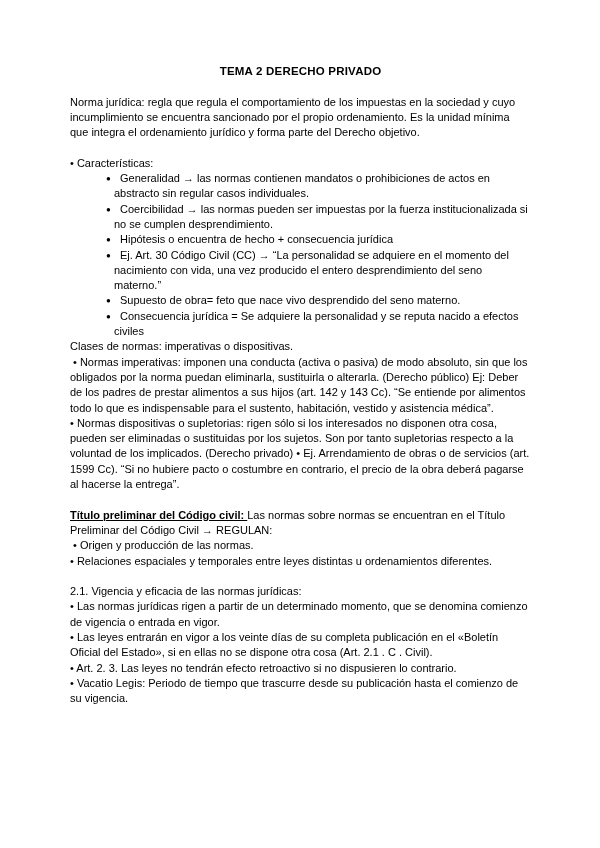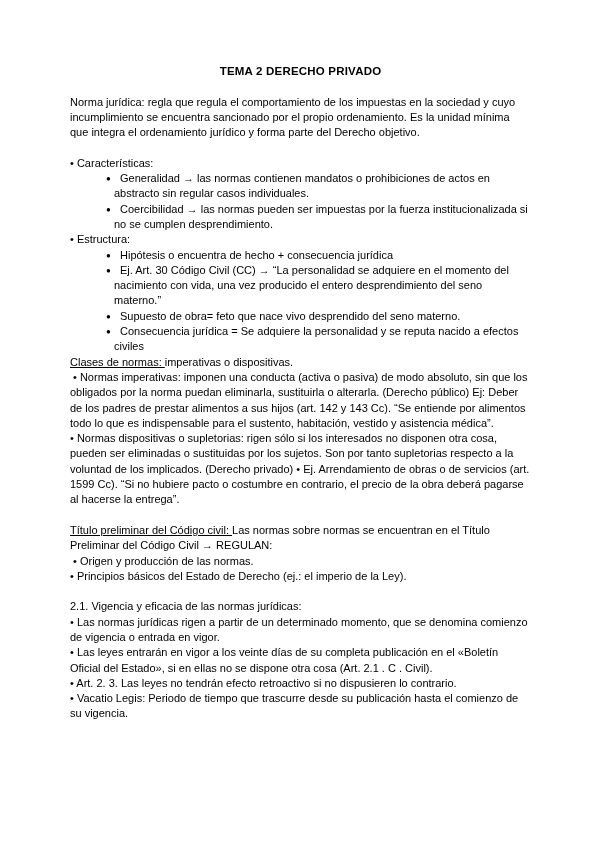--- a/index.html
+++ b/index.html
@@ -27,22 +27,22 @@
   .para { font-size: 11px; }
   .gap { margin-top: 15.3px; }
   .sub-bullet { display: flex; padding-left: 36px; }
   .marker {
     flex: 0 0 8px;
     font-size: 8px;
     line-height: 15.3px;
     color: #000000;
   }
   .sb-text { flex: 1; text-indent: 6px; }
-  .u { text-decoration: underline; }
-  .bu { font-weight: 400; text-decoration: underline; }
+  .u { }
+  .bu { font-weight: 700; text-decoration: underline; }
   .indent1 { text-indent: 3px; }
 </style>
 </head>
 <body>
 
 <div class="page">
   <div class="content">
 
     <p class="title">TEMA 2 DERECHO PRIVADO</p>
 
@@ -52,21 +52,20 @@
 
     <div class="sub-bullet">
       <span class="marker">●</span>
       <span class="sb-text">Generalidad → las normas contienen mandatos o prohibiciones de actos en abstracto sin regular casos individuales.</span>
     </div>
     <div class="sub-bullet">
       <span class="marker">●</span>
       <span class="sb-text">Coercibilidad → las normas pueden ser impuestas por la fuerza institucionalizada si no se cumplen desprendimiento.</span>
     </div>
 
-    <p class="para">• Estructura:</p>
 
     <div class="sub-bullet">
       <span class="marker">●</span>
       <span class="sb-text">Hipótesis o encuentra de hecho + consecuencia jurídica</span>
     </div>
     <div class="sub-bullet">
       <span class="marker">●</span>
       <span class="sb-text">Ej. Art. 30 Código Civil (CC) → “La personalidad se adquiere en el momento del nacimiento con vida, una vez producido el entero desprendimiento del seno materno.”</span>
     </div>
     <div class="sub-bullet">
@@ -79,21 +78,21 @@
     </div>
 
     <p class="para"><span class="u">Clases de normas: </span><span>imperativas o dispositivas.</span></p>
 
     <p class="para indent1">• Normas imperativas: imponen una conducta (activa o pasiva) de modo absoluto, sin que los obligados por la norma puedan eliminarla, sustituirla o alterarla. (Derecho público) Ej: Deber de los padres de prestar alimentos a sus hijos (art. 142 y 143 Cc). “Se entiende por alimentos todo lo que es indispensable para el sustento, habitación, vestido y asistencia médica”.</p>
     <p class="para">• Normas dispositivas o supletorias: rigen sólo si los interesados no disponen otra cosa, pueden ser eliminadas o sustituidas por los sujetos. Son por tanto supletorias respecto a la voluntad de los implicados. (Derecho privado) • Ej. Arrendamiento de obras o de servicios (art. 1599 Cc). “Si no hubiere pacto o costumbre en contrario, el precio de la obra deberá pagarse al hacerse la entrega”.</p>
 
     <p class="para gap"><span class="bu">Título preliminar del Código civil: </span><span>Las normas sobre normas se encuentran en el Título Preliminar del Código Civil → REGULAN:</span></p>
 
     <p class="para indent1">• Origen y producción de las normas.</p>
-    <p class="para">• Principios básicos del Estado de Derecho (ej.: el imperio de la Ley).</p>
+    <p class="para">• Relaciones espaciales y temporales entre leyes distintas u ordenamientos diferentes.</p>
 
     <p class="para gap">2.1. Vigencia y eficacia de las normas jurídicas:</p>
 
     <p class="para">• Las normas jurídicas rigen a partir de un determinado momento, que se denomina comienzo de vigencia o entrada en vigor.</p>
     <p class="para">• Las leyes entrarán en vigor a los veinte días de su completa publicación en el «Boletín Oficial del Estado», si en ellas no se dispone otra cosa (Art. 2.1 . C . Civil).</p>
     <p class="para">• Art. 2. 3. Las leyes no tendrán efecto retroactivo si no dispusieren lo contrario.</p>
     <p class="para">• Vacatio Legis: Periodo de tiempo que trascurre desde su publicación hasta el comienzo de su vigencia.</p>
 
   </div>
 </div>

